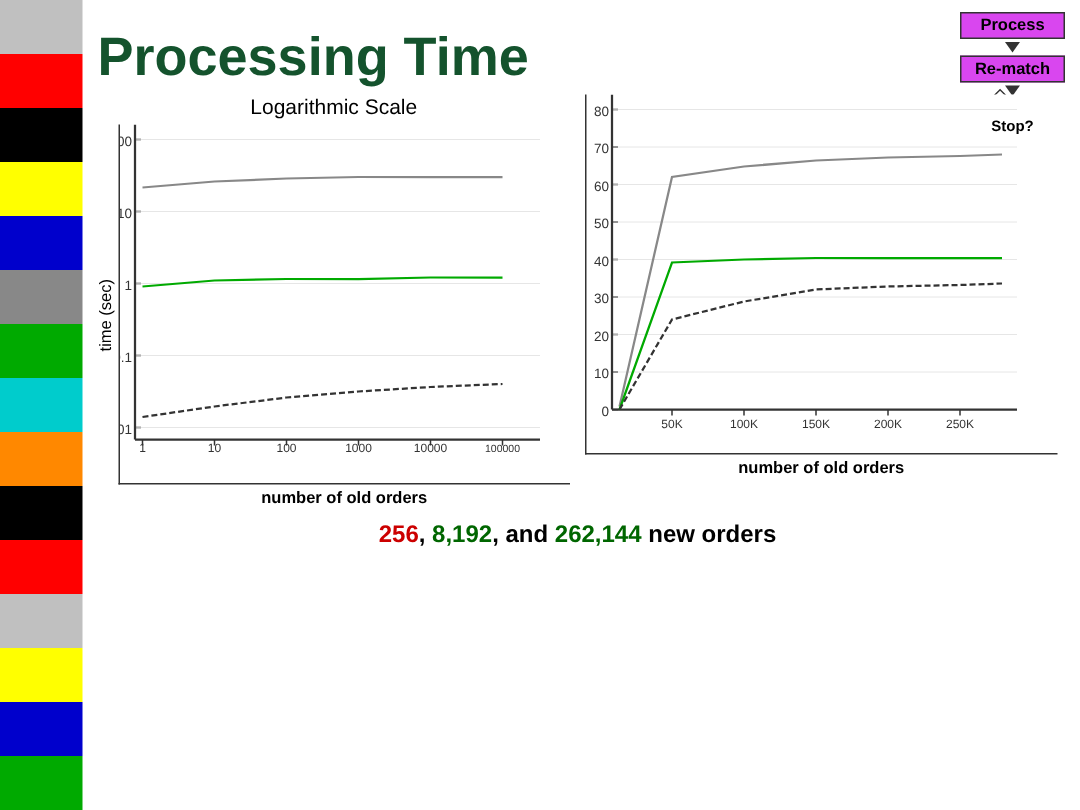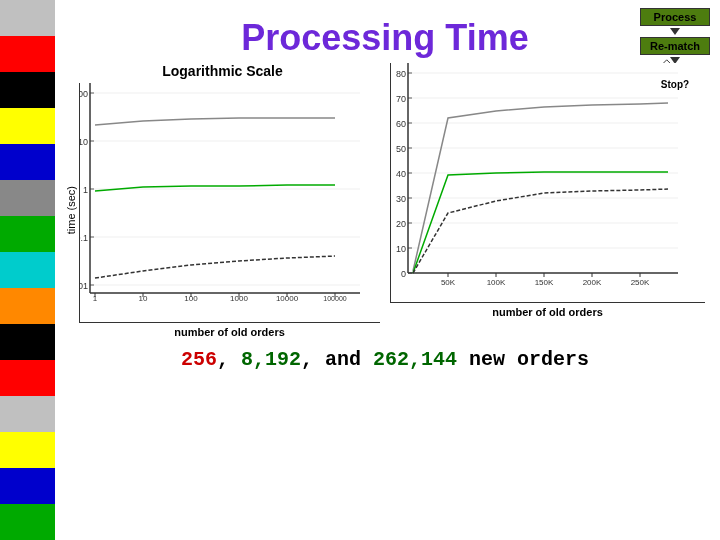--- a/index.html
+++ b/index.html
@@ -38,21 +38,21 @@
     .flowchart {
       position: absolute;
       top: 8px;
       right: 10px;
       display: flex;
       flex-direction: column;
       align-items: center;
       gap: 2px;
     }
     .fc-rect {
-      background: #4d7c0f;
+      background: #d946ef;
       border: 1.5px solid #333;
       padding: 2px 8px;
       font-size: 11px;
       font-weight: bold;
       text-align: center;
       min-width: 70px;
     }
     .fc-arrow {
       width: 0;
       height: 0;
@@ -80,44 +80,43 @@
     }
     .fc-diamond span {
       position: relative;
       z-index: 1;
     }
 
     
     .page-title {
       font-size: 36px;
       font-weight: bold;
-      color: #6d28d9;
+      color: #14532d;
       margin-top: 8px;
       margin-bottom: 5px;
       line-height: 1.1;
-      text-align: center;
     }
 
     
     .charts-row {
       display: flex;
       gap: 10px;
       margin-top: 5px;
       align-items: flex-start;
     }
 
     .chart-container {
       position: relative;
       flex: 1;
     }
 
     .chart-title {
       text-align: center;
       font-size: 14px;
-      font-weight: bold;
+      font-weight: normal;
       margin-bottom: 4px;
     }
 
     .chart-wrap {
       position: relative;
       display: flex;
       align-items: stretch;
     }
 
     .y-axis-label {
@@ -140,24 +139,23 @@
     .x-axis-label {
       text-align: center;
       font-size: 11px;
       margin-top: 3px;
       font-weight: bold;
     }
 
     
     .footer-text {
       text-align: center;
-      font-size: 20px;
+      font-size: 16px;
       font-weight: bold;
       margin-top: 10px;
-      font-family: Liberation Mono, monospace;
     }
     .footer-text .c1 { color: #cc0000; }
     .footer-text .c2 { color: #006600; }
     .footer-text .c3 { color: #000; }
 
     
     svg text { font-family: Arial, sans-serif; }
   </style>
 </head>
 <body>

